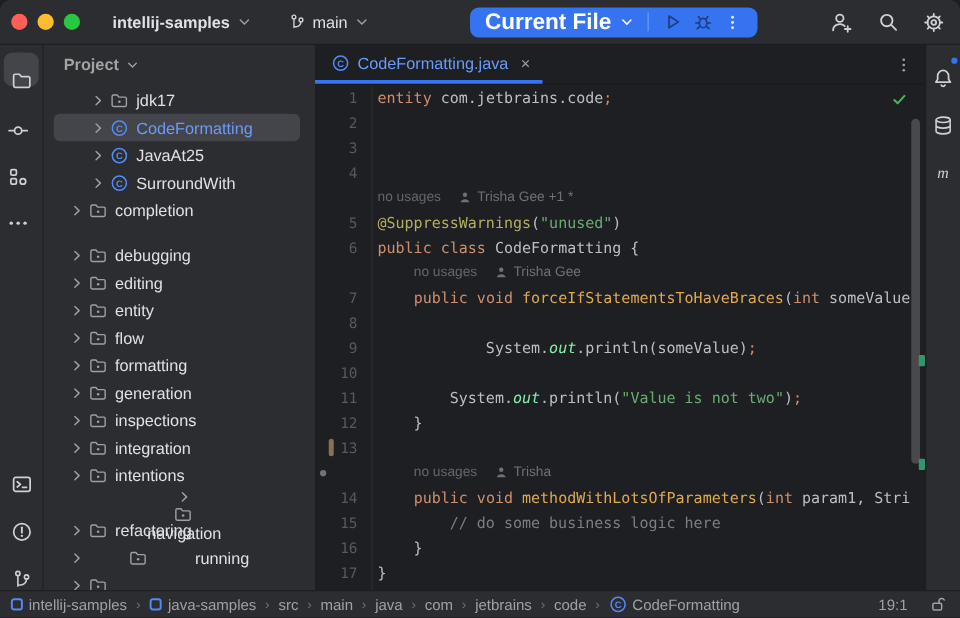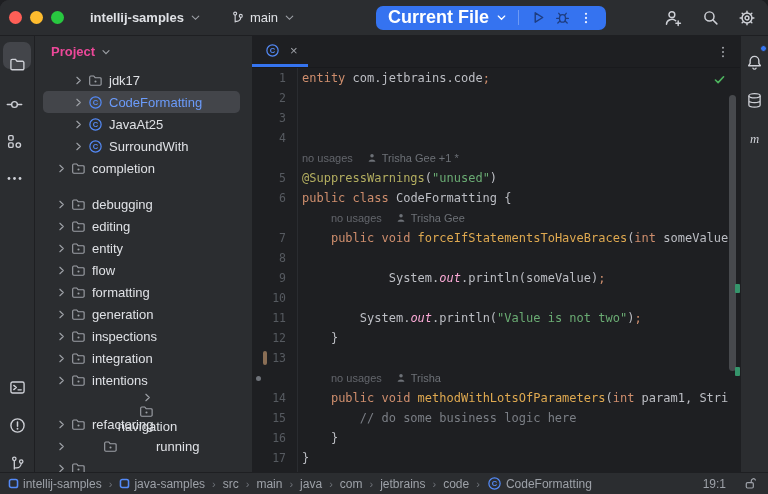--- a/index.html
+++ b/index.html
@@ -30,42 +30,42 @@
 
   .left-strip { width:35px; background:#2b2d30; border-right:1px solid #1e1f22; display:flex; flex-direction:column; align-items:center; }
   .strip-ic { width:22px; height:20px; display:flex; align-items:center; justify-content:center; color:#ced0d6; }
   .strip-btn { width:28px; height:27px; display:flex; align-items:center; justify-content:center; border-radius:7px; margin-top:6px; color:#dfe1e5; }
   .strip-btn.active { background:#43454a; }
   .ls-top .strip-ic { margin-top:17px; }
   .ls-bottom { margin-top:auto; padding-bottom:8px; }
   .ls-bottom .strip-ic { margin-top:18px; }
 
   .project-panel { width:217px; background:#2b2d30; overflow:hidden; display:flex; flex-direction:column; }
-  .pp-header { height:31px; display:flex; align-items:center; gap:5px; padding-left:16px; color:#ec4899; font-size:13px; font-weight:700; flex:none; }
+  .pp-header { height:31px; display:flex; align-items:center; gap:5px; padding-left:16px; color:#a3a3a3; font-size:13px; font-weight:700; flex:none; }
   .tree { flex:1; overflow:hidden; padding-top:2px; }
   .trow { height:22px; display:flex; align-items:center; margin:0 12px 0 8px; border-radius:5px; color:#dfe1e5; font-size:13px; }
   .trow .chev { display:inline-flex; color:#9da0a6; width:13px; flex:none; }
   .trow .ticon { display:inline-flex; width:16px; margin:0 5px 0 3px; flex:none; color:#9da0a6; }
   .trow.sel { background:#43454a; }
   .trow.sel .tlabel { color:#6b9bfa; }
 
   .editor { flex:1; background:#1e1f22; display:flex; flex-direction:column; min-width:0; }
   .tabbar { height:32px; display:flex; align-items:stretch; border-bottom:1px solid #191a1d; flex:none; }
   .tab { display:flex; align-items:center; gap:6px; padding:0 10px 0 13px; border-bottom:3px solid #3574f0; }
   .tab .tab-label { color:#6b9bfa; font-size:13px; }
   .tab .tab-close { color:#9da0a6; font-size:13px; margin-left:4px; cursor:default; }
   .tab-kebab { margin-left:auto; margin-right:10px; align-self:center; color:#9da0a6; display:inline-flex; }
 
   .codewrap { position:relative; flex:1; overflow:hidden; font-family:"DejaVu Sans Mono","Liberation Mono",monospace; font-size:12px; }
   .gutter-sep { position:absolute; left:45px; top:0; bottom:0; width:1px; background:#2a2c30; }
   .cl { position:relative; height:20px; line-height:20px; display:flex; white-space:pre; }
   .cl .ln { width:34px; text-align:right; color:#565a60; font-size:11.5px; flex:none; }
   .cl .ct { padding-left:16px; }
   .tk-kw{color:#cf8e6d;} .tk-pl{color:#bcbec4;} .tk-fn{color:#dfa950;} .tk-ann{color:#b3ae60;}
-  .tk-str{color:#6aab73;} .tk-num{color:#56a8f5;} .tk-fld{color:#f9a8d4;font-style:italic;} .tk-cm{color:#7a7e85;}
+  .tk-str{color:#6aab73;} .tk-num{color:#56a8f5;} .tk-fld{color:#86efac;font-style:italic;} .tk-cm{color:#7a7e85;}
   .cl.inlay { font-family:"Liberation Sans",sans-serif; font-size:11px; color:#63666c; align-items:center; }
   .cl.inlay .usages { margin-right:14px; }
   .cl.inlay .author { display:inline-flex; align-items:center; gap:5px; color:#6d7177; }
   .mark-changed { position:absolute; left:11px; top:3px; width:4px; height:14px; border-radius:2px; background:#8a6e55; }
   .mark-dot { position:absolute; left:4px; top:8px; width:5px; height:5px; border-radius:50%; background:#6f737a; }
   .insp-check { position:absolute; top:5px; right:14px; display:inline-flex; }
   .vscroll { position:absolute; right:4px; top:27px; width:7px; height:276px; border-radius:4px; background:#47494d; }
   .stripe-tick { position:absolute; right:0; width:5px; height:9px; border-radius:1px; background:#35946b; }
 
   .right-strip { width:28px; background:#2b2d30; border-left:1px solid #1e1f22; display:flex; flex-direction:column; align-items:center; }
@@ -503,20 +503,21 @@
 
     <div class="editor">
       <div class="tabbar">
         <div class="tab">
           <span class="ticon">
             <svg width="15" height="15" viewBox="0 0 16 16">
                 <circle cx="8" cy="8" r="6" fill="none" stroke="#548af7" stroke-width="1.3"></circle>
                 <text x="8" y="11" font-size="8" fill="#548af7" text-anchor="middle" font-family="Liberation Sans, sans-serif" font-weight="bold">C</text>
               </svg>
           </span>
+          <span class="tab-label">CodeFormatting.java</span>
           <span class="tab-close">×</span>
         </div>
         <span class="tab-kebab">
           <svg width="14" height="14" viewBox="0 0 16 16">
               <circle cx="8" cy="3.2" r="1.2" fill="currentColor"></circle>
               <circle cx="8" cy="8" r="1.2" fill="currentColor"></circle>
               <circle cx="8" cy="12.8" r="1.2" fill="currentColor"></circle>
             </svg>
         </span>
       </div>

